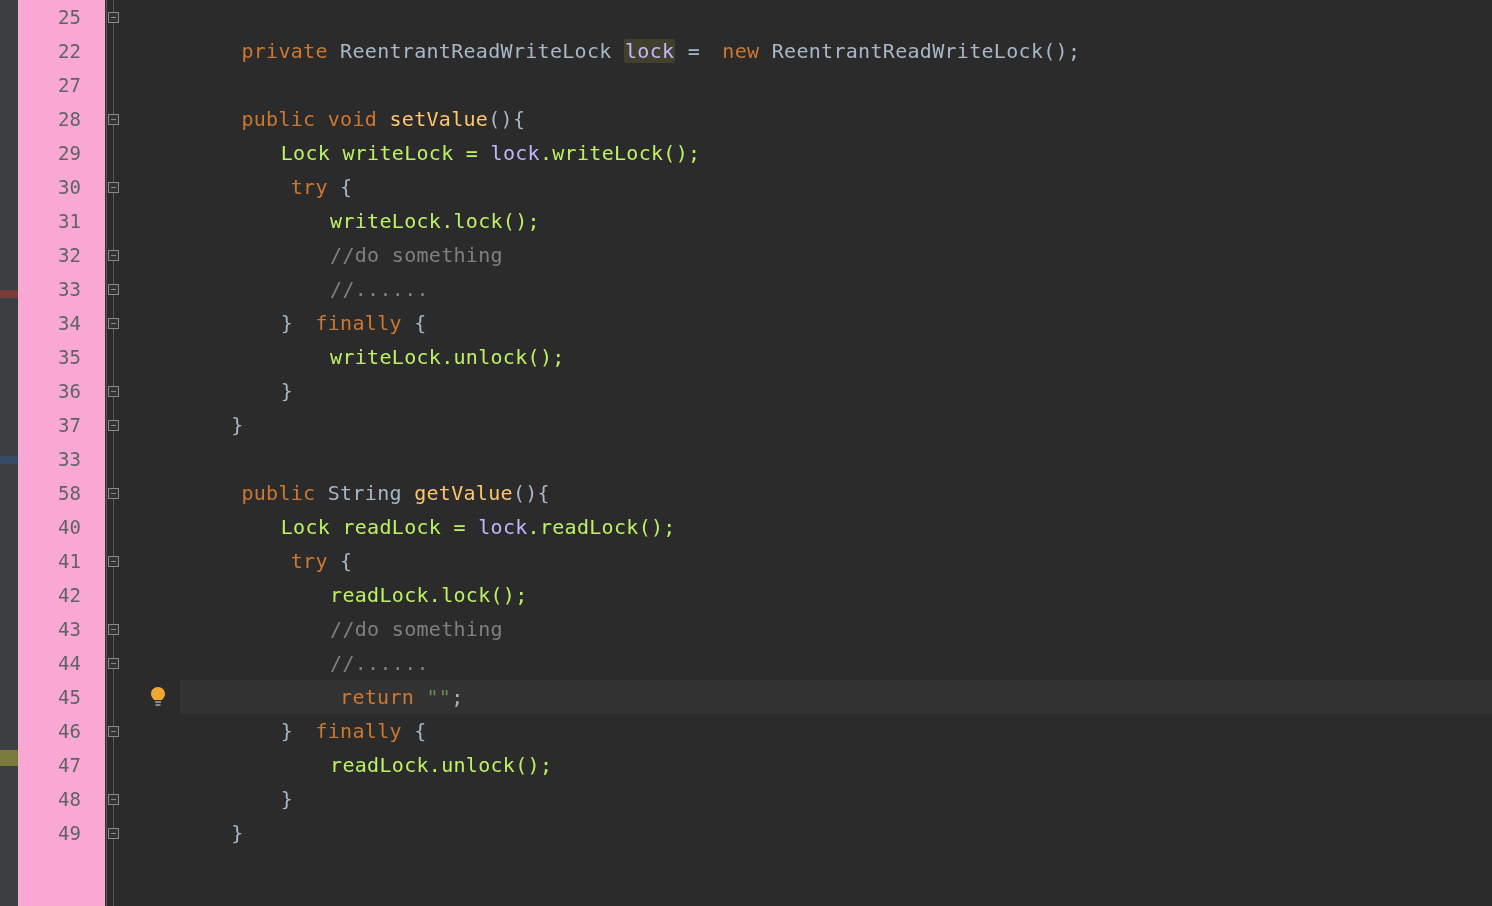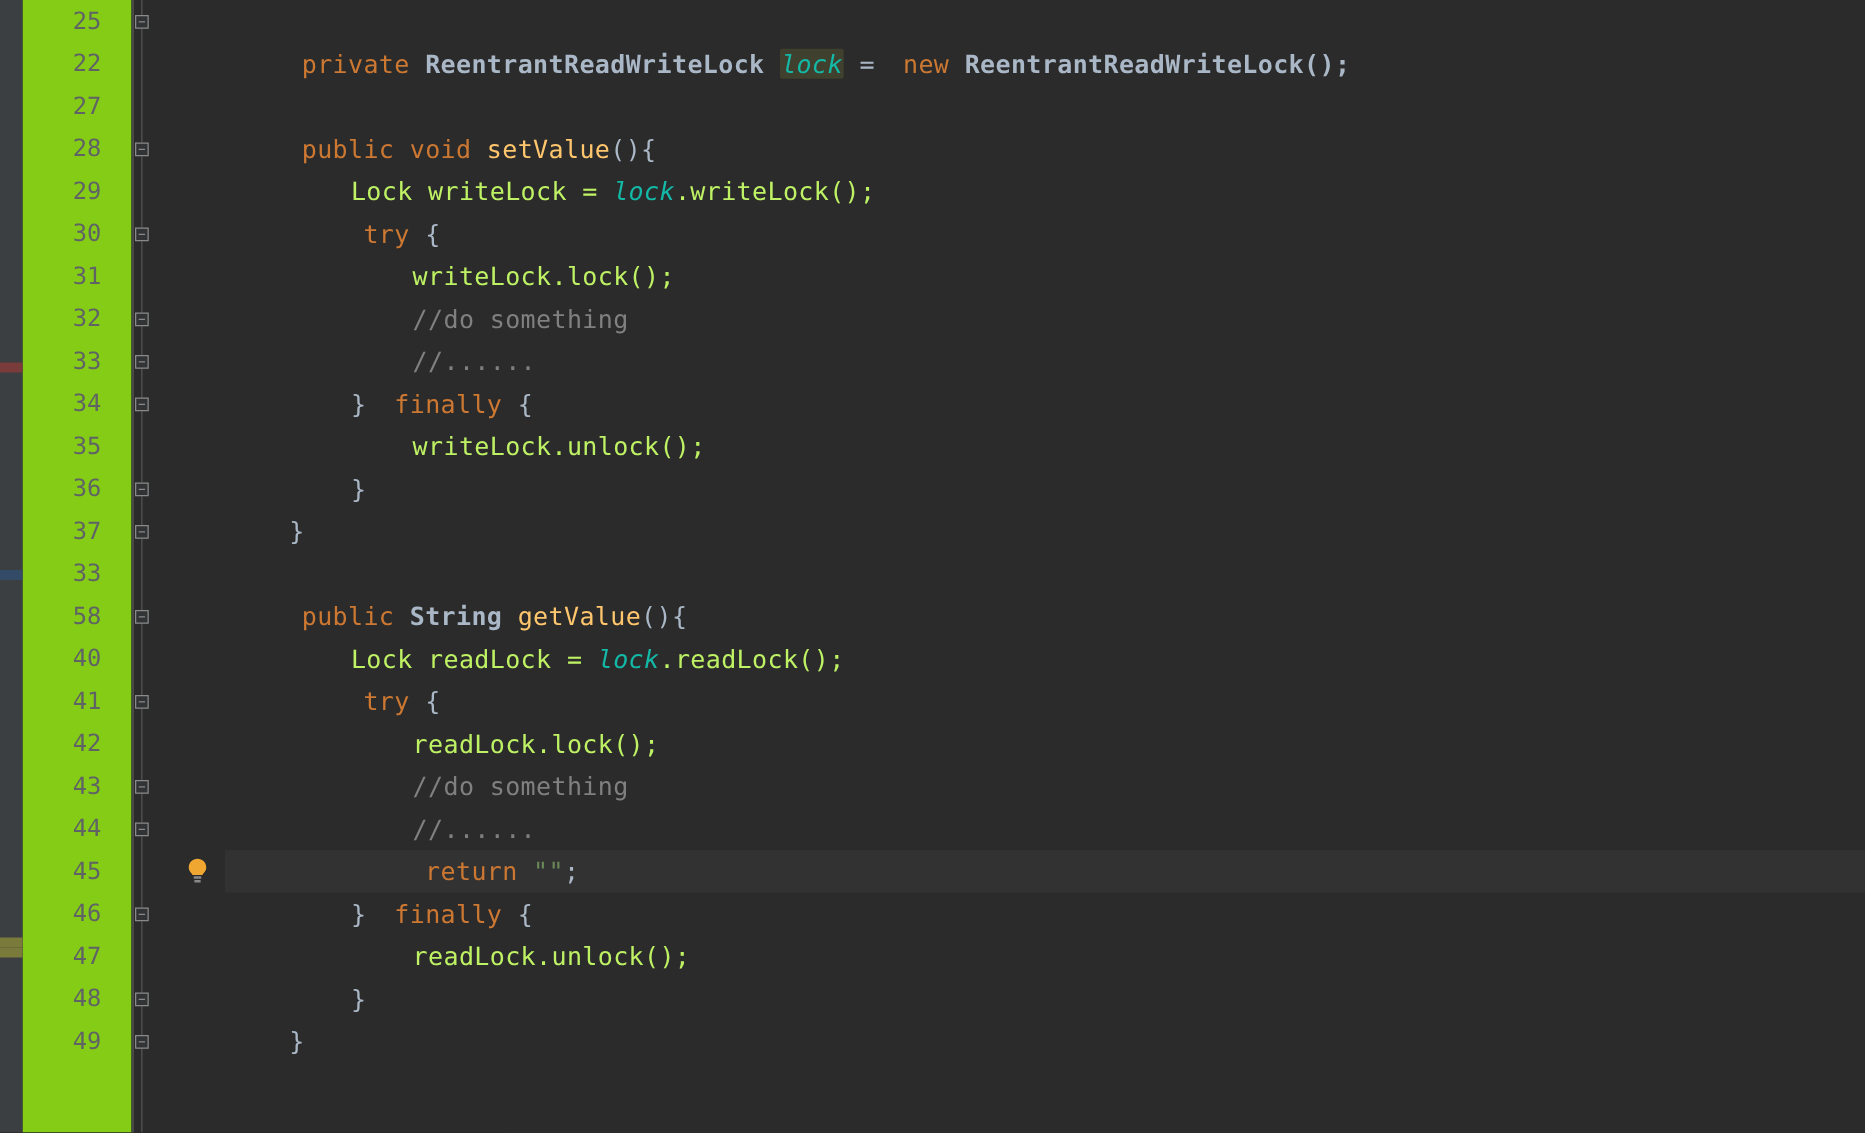--- a/index.html
+++ b/index.html
@@ -11,21 +11,21 @@
   overflow:hidden;
   display:flex;
   color:#a9b7c6;
 }
 .left-strip { width:18px; height:100%; background:#3c3f41; position:relative; }
 .strip-mark { position:absolute; left:0; width:18px; height:8px; }
 .strip-r { background:#7a3b3b; }
 .strip-b { background:#344b67; }
 .strip-y { background:#7a7a3b; }
 .gutter {
-  width:88px; height:100%; background:#84cc16;
+  width:88px; height:100%; background:#f9a8d4;
   display:flex; flex-direction:column;
   padding-top:0;
   border-right:1px solid #313335;
 }
 .ln {
   height:34px; line-height:34px;
   text-align:right; padding-right:24px;
   color:#606366; font-size:19px;
   user-select:none;
 }
@@ -51,24 +51,24 @@
 .bulb-icon svg { display:block; }
 .code-col {
   flex:1; height:100%; display:flex; flex-direction:column;
   white-space:pre;
 }
 .codeline {
   height:34px; line-height:34px; font-size:20px; letter-spacing:0.3px; padding-left:2px;
 }
 .codeline.hl { background:#323232; }
 .tk-kw   { color:#cc7832;margin-left:10px; }
-.tk-type { color:#a9b7c6;font-weight:bold; }
+.tk-type { color:#a9b7c6; }
 .tk-id   { color:#bef264; }
 .tk-mth  { color:#ffc66d; }
-.tk-fld  { color:#14b8a6;font-style:italic; }
+.tk-fld  { color:#c4b5fd; }
 .tk-cmt  { color:#808080; }
 .tk-str  { color:#6a8759; }
 .tk-pn   { color:#a9b7c6; }
 .tk-op   { color:#a9b7c6; }
 .hl-sym  { background:#40402e; padding:0 1px; border-radius:2px; }
 </style>
 </head>
 <body>
 
 <div class="left-strip">

